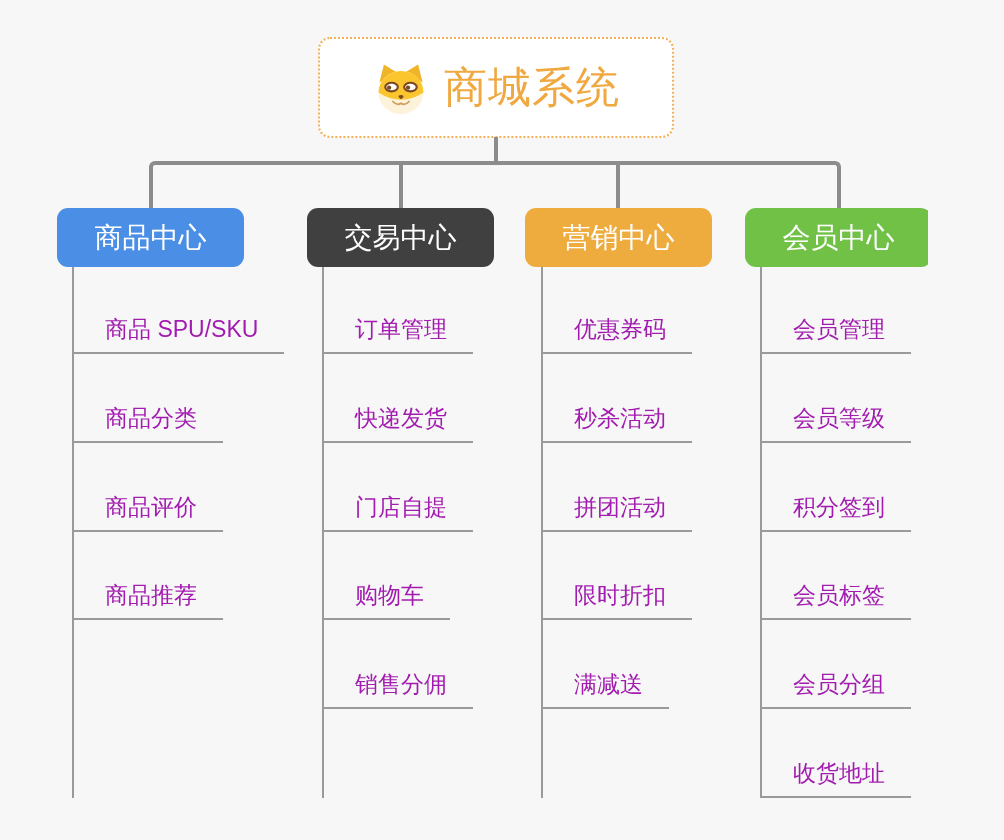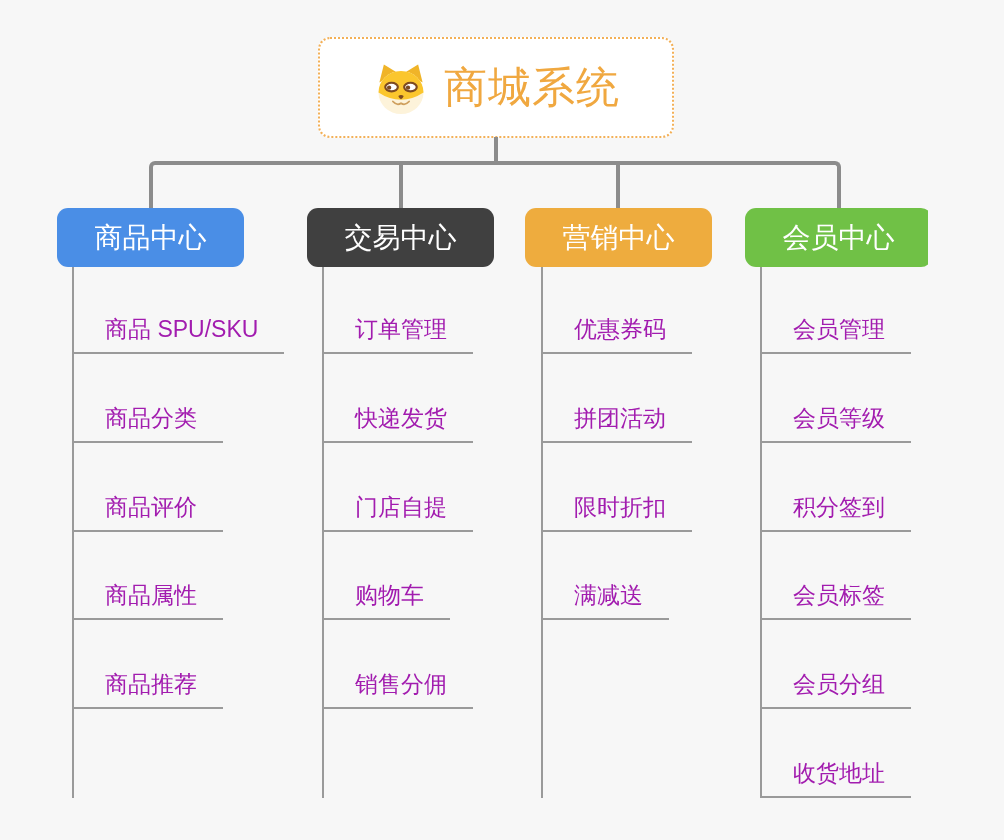--- a/index.html
+++ b/index.html
@@ -124,23 +124,20 @@
     <div class="slot first">
         <div class="leaf">商品 SPU/SKU</div>
       </div>
     <div class="slot">
         <div class="leaf">商品分类</div>
       </div>
     <div class="slot">
         <div class="leaf">商品评价</div>
       </div>
     <div class="slot">
-        <div class="leaf">商品属性</div>
-      </div>
-    <div class="slot">
         <div class="leaf">商品推荐</div>
       </div>
   </div>
 
   <div class="col" style="left:322px">
     <div class="trunk"></div>
     <div class="slot first">
         <div class="leaf">订单管理</div>
       </div>
     <div class="slot">
@@ -156,20 +153,23 @@
         <div class="leaf">销售分佣</div>
       </div>
   </div>
 
   <div class="col" style="left:541px">
     <div class="trunk"></div>
     <div class="slot first">
         <div class="leaf">优惠券码</div>
       </div>
     <div class="slot">
+        <div class="leaf">秒杀活动</div>
+      </div>
+    <div class="slot">
         <div class="leaf">拼团活动</div>
       </div>
     <div class="slot">
         <div class="leaf">限时折扣</div>
       </div>
     <div class="slot">
         <div class="leaf">满减送</div>
       </div>
   </div>
 

